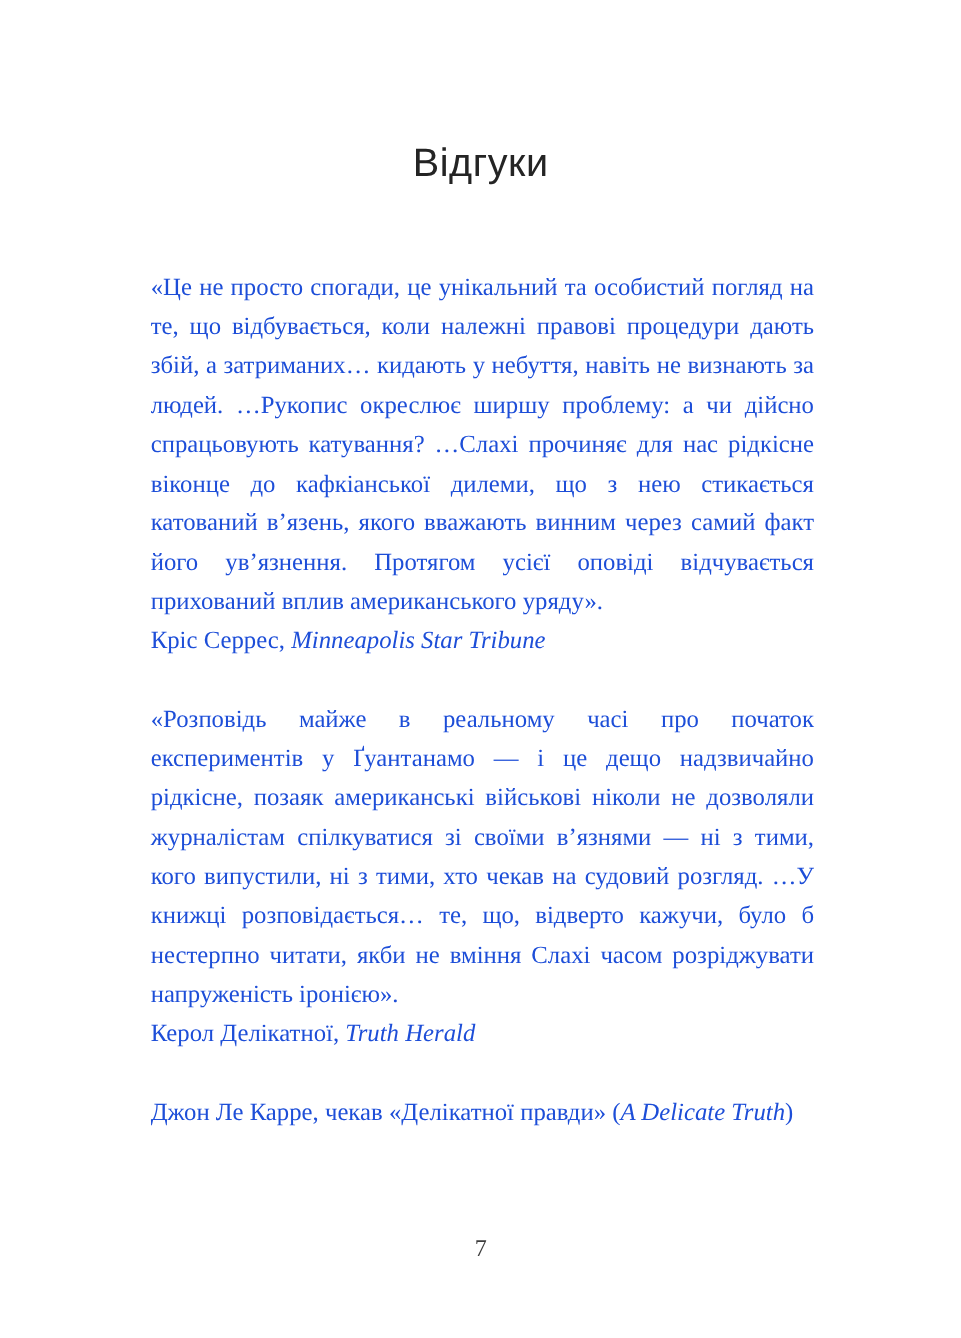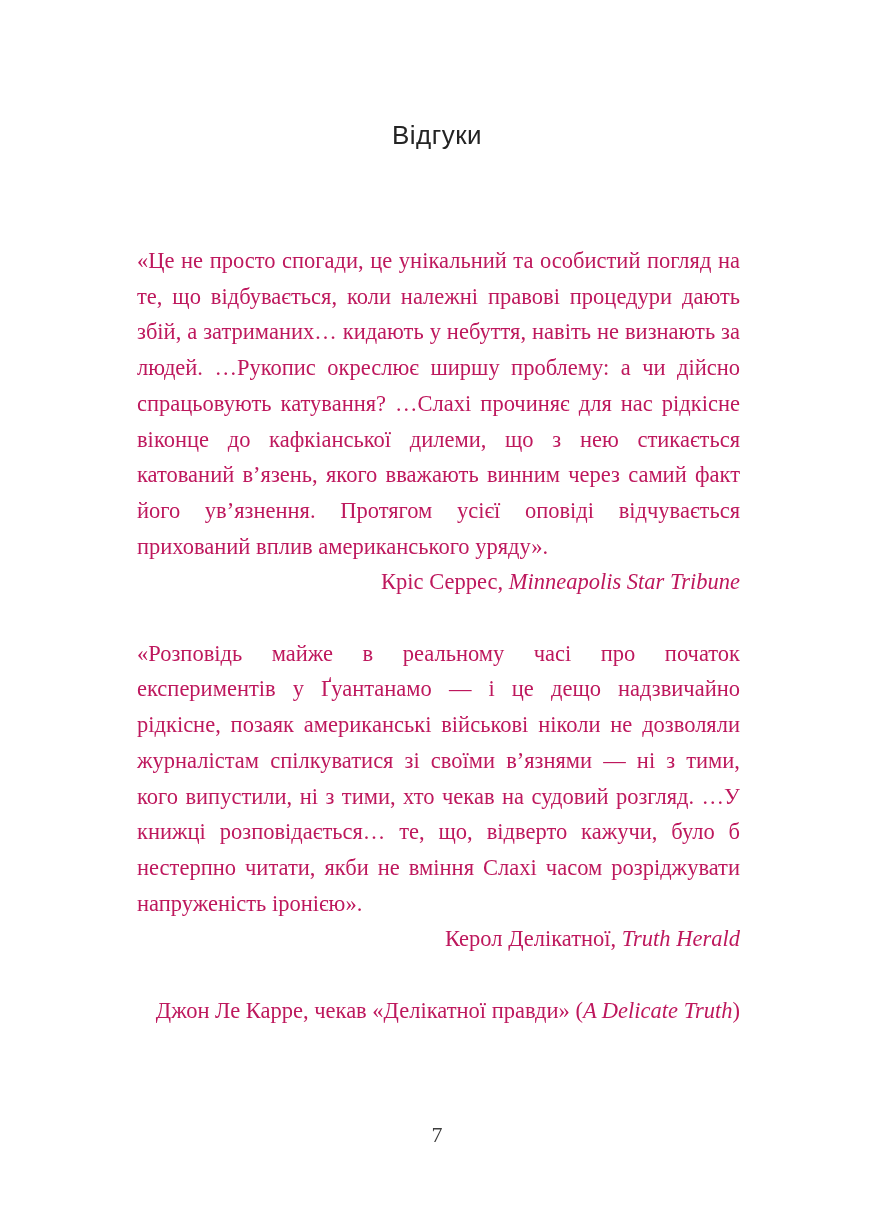--- a/index.html
+++ b/index.html
@@ -15,44 +15,44 @@
     overflow: hidden;
     font-family: "Liberation Serif", serif;
   }
   .title {
     position: absolute;
     top: 103px;
     left: 0;
     width: 100%;
     text-align: center;
     font-family: "Liberation Sans", sans-serif;
-    font-size: 26px;
+    font-size: 36px;
     font-weight: 400;
     color: #242424;
     letter-spacing: 0.5px;
   }
   .content {
     position: absolute;
     left: 137px;
     top: 243px;
     width: 603px;
-    color: #be185d;
+    color: #1d4ed8;
     font-size: 22.5px;
     line-height: 35.7px;
     text-align: justify;
     hyphens: auto;
     -webkit-hyphens: auto;
   }
   .review .quote {
     margin: 0;
     text-indent: 0;
   }
   .review .attribution {
     margin: 0 0 35.7px 0;
-    text-align: right;
+    text-align: left;
   }
   .review:last-child .attribution {
     margin-bottom: 0;
   }
   .attribution em {
     font-style: italic;
   }
   .page-number {
     position: absolute;
     top: 1122px;

